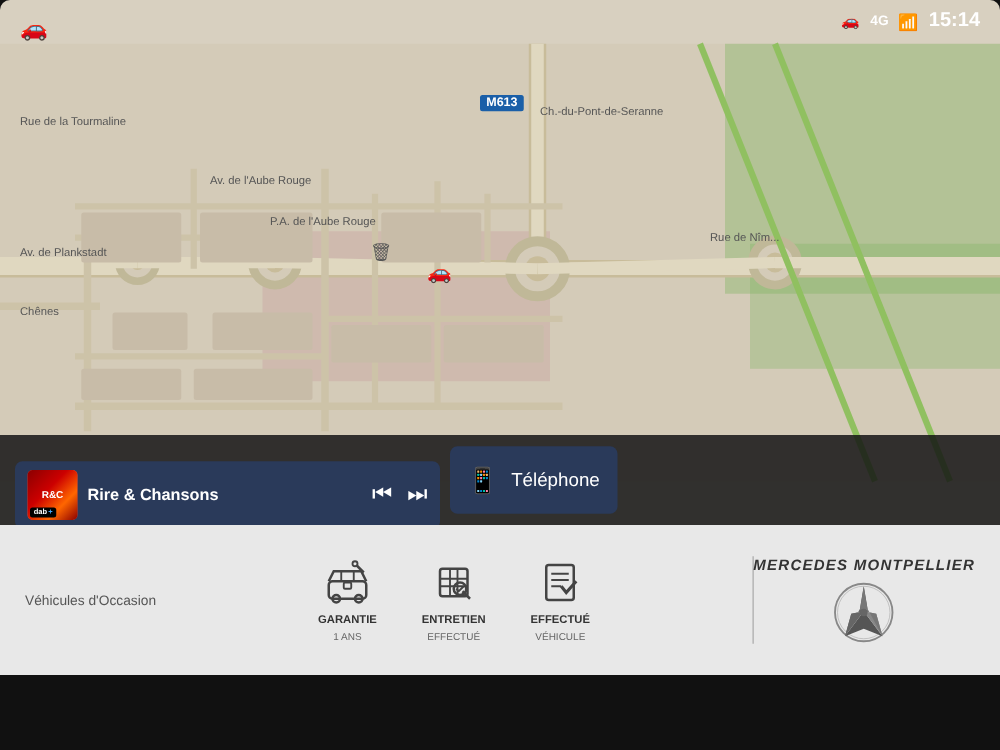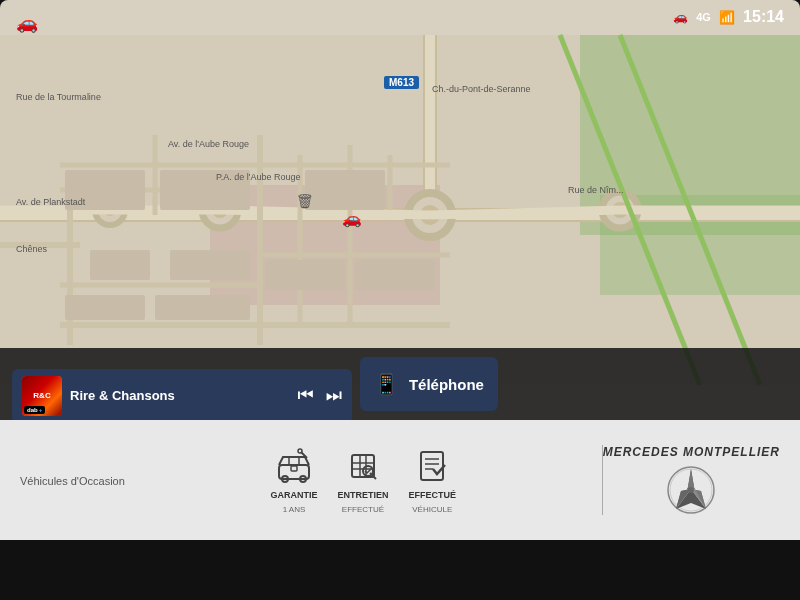--- a/index.html
+++ b/index.html
@@ -211,21 +211,21 @@
     }
 
     .telephone-icon {
       color: #7ab0e8;
       font-size: 20px;
     }
 
     .telephone-text {
       color: #fff;
       font-size: 15px;
-      font-weight: 700;
+      font-weight: 400;
     }
 
     
     .top-car-icon {
       position: absolute;
       top: 12px;
       left: 16px;
       color: #ccc;
       font-size: 18px;
       z-index: 10;
@@ -275,21 +275,21 @@
 
     .vehicules-occasion {
       font-size: 11px;
       color: #555;
       margin-top: 2px;
     }
 
     
     .footer-center {
       display: flex;
-      gap: 20px;
+      gap: 36px;
       align-items: flex-start;
       flex: 1;
       justify-content: center;
     }
 
     .footer-badge {
       display: flex;
       flex-direction: column;
       align-items: center;
       gap: 4px;

